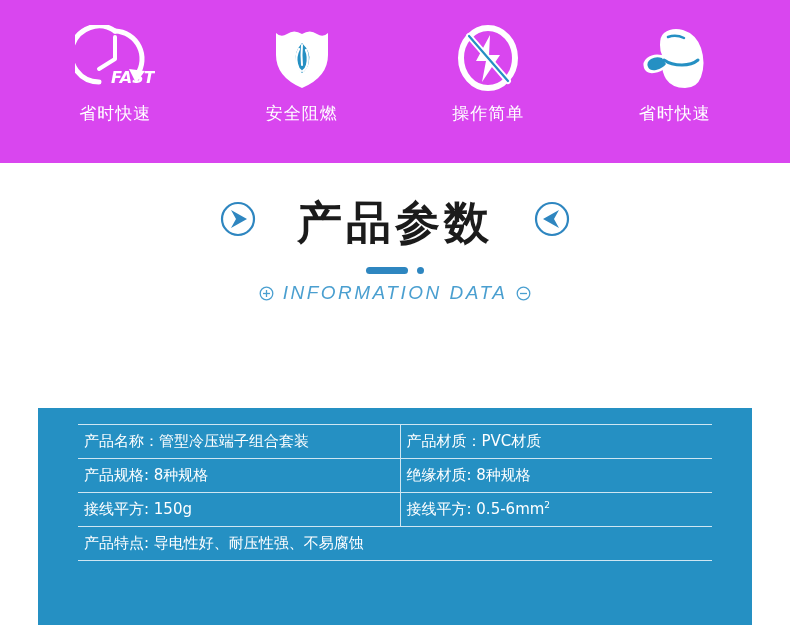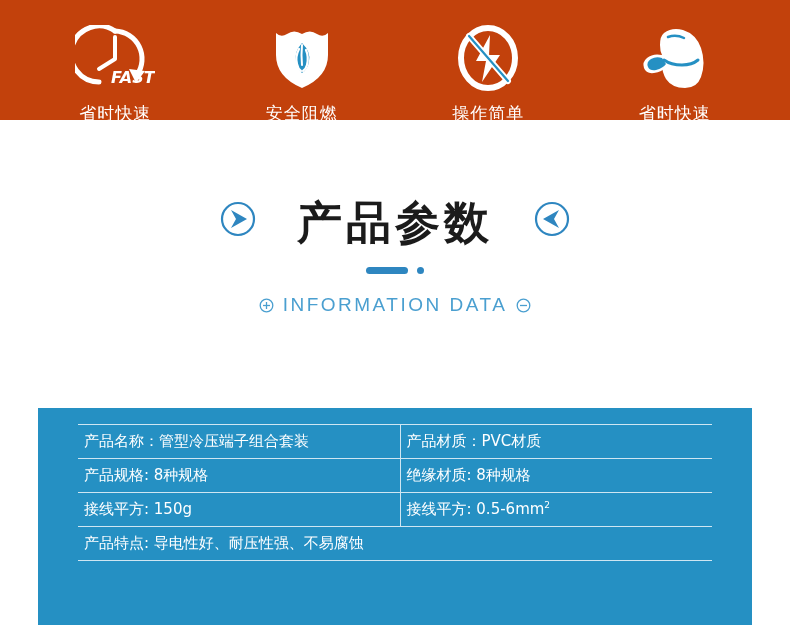--- a/index.html
+++ b/index.html
@@ -7,22 +7,22 @@
     width: 790px; height: 625px;
     background: #ffffff;
     font-family: "Liberation Sans", "DejaVu Sans", sans-serif;
     overflow: hidden;
   }
   .page { position: relative; width: 790px; height: 625px; background: #fff; }
 
   
   .feature-banner {
     position: absolute; left: 0; top: 0;
-    width: 790px; height: 120px;
-    background: #c2410c;
+    width: 790px; height: 163px;
+    background: #d946ef;
     display: flex;
     align-items: flex-start;
     justify-content: space-around;
     padding: 22px 22px 8px 22px;
   }
   .feature-item {
     display: flex; flex-direction: column;
     align-items: center; justify-content: flex-start;
     width: 140px;
   }
@@ -58,23 +58,24 @@
   .arrow-badge { width: 38px; height: 38px; display: block; }
 
   .dash-row {
     margin-top: 22px;
     display: flex; align-items: center; justify-content: center; gap: 9px;
   }
   .dash-bar { width: 42px; height: 7px; border-radius: 4px; background: #2e86c0; }
   .dash-dot { width: 7px; height: 7px; border-radius: 50%; background: #2e86c0; }
 
   .subtitle-row {
-    margin-top: 20px;
+    margin-top: 8px;
     display: flex; align-items: center; justify-content: center; gap: 9px;
     color: #4a9fd0;
+    font-style: italic;
   }
   .subtitle-text {
     font-size: 19px;
     letter-spacing: 2.5px;
     color: #4a9fd0;
     font-family: "Liberation Sans", sans-serif;
   }
   .pm-icon { width: 15px; height: 15px; display: block; }
 
   

